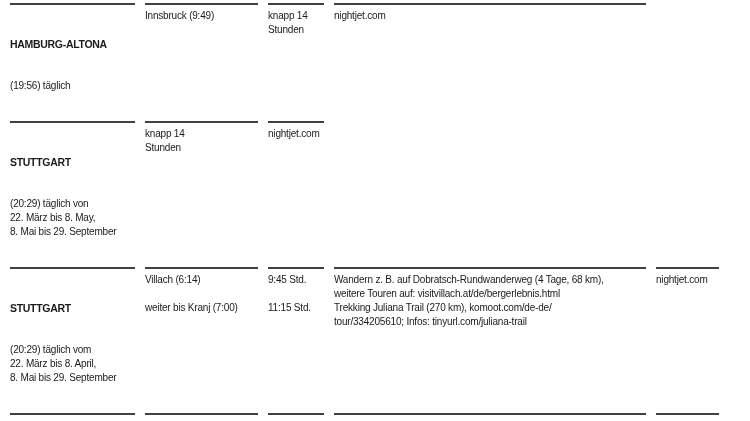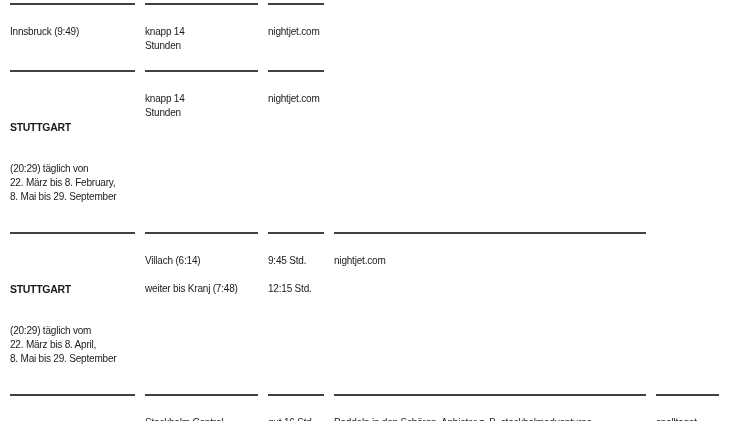--- a/index.html
+++ b/index.html
@@ -25,21 +25,21 @@
     display: grid;
     grid-template-columns: 125px 113px 56px 312px 63px;
     column-gap: 10px;
   }
   .trow.r1 { min-height: 67px; }
   .trow.r2 { min-height: 71px; }
   .trow.r3 { min-height: 70px; }
   .trow.r4 { min-height: 68px; }
   .cell {
     border-top: 2px solid #414141;
-    padding-top: 20px;
+    padding-top: 4px;
     font-size: 10px;
     line-height: 14px;
     letter-spacing: -0.2px;
     white-space: pre;
     overflow: hidden;
     box-sizing: border-box;
   }
   .station {
     font-weight: bold;
     font-size: 10.5px;
@@ -49,51 +49,59 @@
   .schedule {
     white-space: pre;
   }
 </style>
 </head>
 <body>
 
 <div class="train-table">
 
   <div class="trow r1">
+    <div class="cell">
+      <div class="station">HAMBURG-ALTONA</div>
+      <div class="schedule">(19:56) täglich</div>
+    </div>
     <div class="cell">Innsbruck (9:49)</div>
     <div class="cell">knapp 14
 Stunden</div>
     <div class="cell">nightjet.com</div>
   </div>
 
   <div class="trow r2">
     <div class="cell">
       <div class="station">STUTTGART</div>
       <div class="schedule">(20:29) täglich von
-22. März bis 8. February,
+22. März bis 8. May,
 8. Mai bis 29. September</div>
     </div>
     <div class="cell">knapp 14
 Stunden</div>
     <div class="cell">nightjet.com</div>
   </div>
 
   <div class="trow r3">
     <div class="cell">
       <div class="station">STUTTGART</div>
       <div class="schedule">(20:29) täglich vom
 22. März bis 8. April,
 8. Mai bis 29. September</div>
     </div>
     <div class="cell">Villach (6:14)
 
-weiter bis Kranj (7:48)</div>
+weiter bis Kranj (7:00)</div>
     <div class="cell">9:45 Std.
 
-12:15 Std.</div>
+11:15 Std.</div>
+    <div class="cell">Wandern z. B. auf Dobratsch-Rundwanderweg (4 Tage, 68 km),
+weitere Touren auf: visitvillach.at/de/bergerlebnis.html
+Trekking Juliana Trail (270 km), komoot.com/de-de/
+tour/334205610; Infos: tinyurl.com/juliana-trail</div>
     <div class="cell">nightjet.com</div>
   </div>
 
   <div class="trow r4">
     <div class="cell">
       
       
     </div>
     <div class="cell">Stockholm Central
 (13:20)</div>

